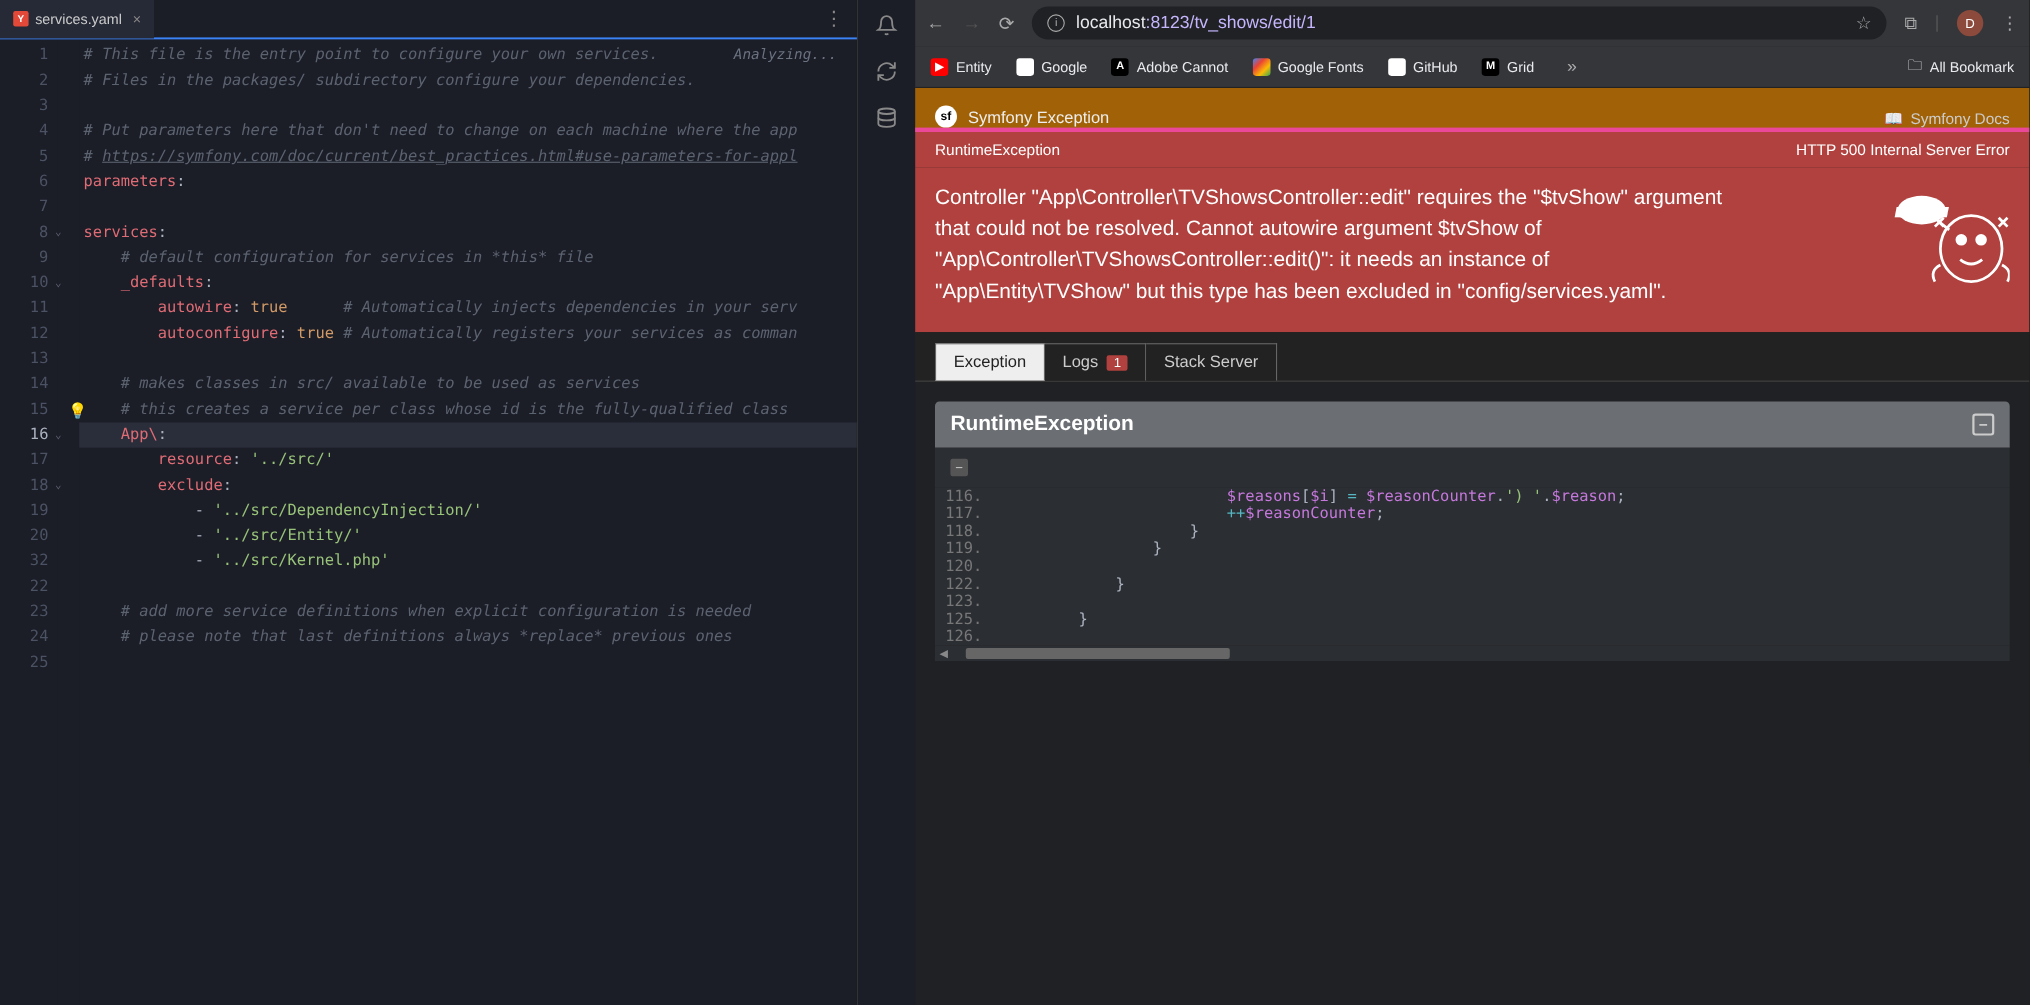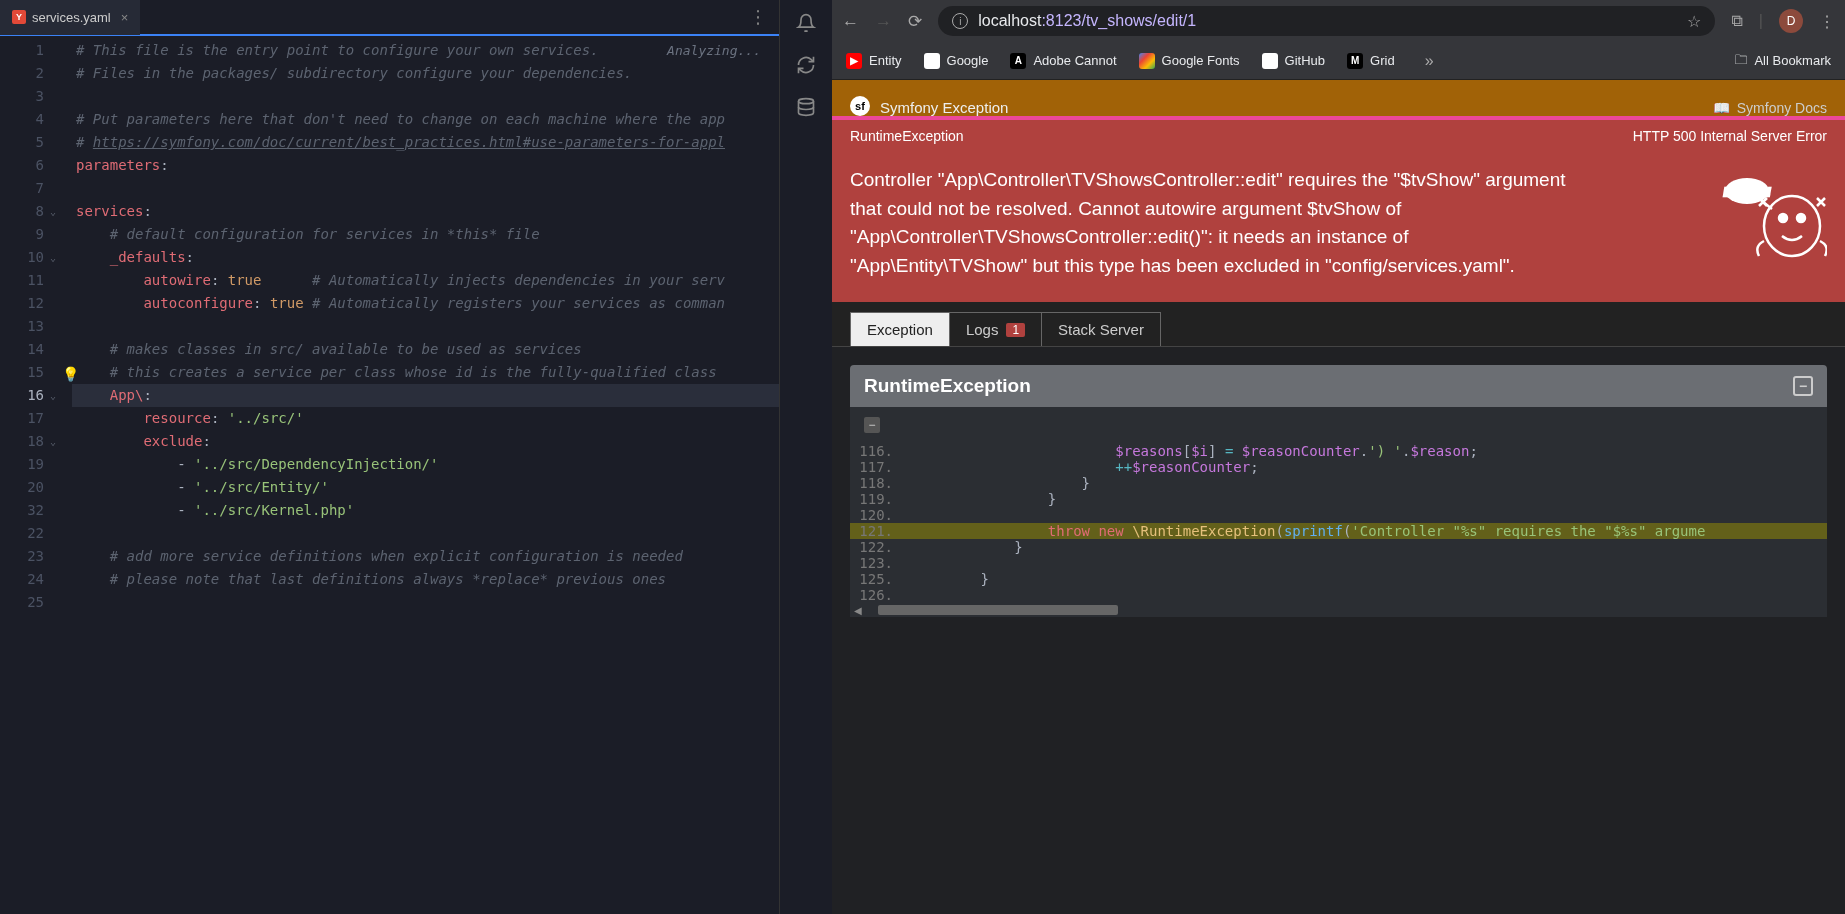--- a/index.html
+++ b/index.html
@@ -478,24 +478,20 @@
           <div class="src"><span>                    </span><span class="p-punc">}</span></div>
         </div>
         <div class="cl">
           <div class="num">119.</div>
           <div class="src"><span>                </span><span class="p-punc">}</span></div>
         </div>
         <div class="cl">
           <div class="num">120.</div>
           <div class="src"></div>
         </div>
-        <div class="cl hl">
-          <div class="num">121.</div>
-          <div class="src"><span>                </span><span class="p-kw">throw new</span><span> </span><span class="p-cls">\RuntimeException</span><span class="p-punc">(</span><span class="p-fn">sprintf</span><span class="p-punc">(</span><span class="p-str">'Controller "%s" requires the "$%s" argume</span></div>
-        </div>
         <div class="cl">
           <div class="num">122.</div>
           <div class="src"><span>            </span><span class="p-punc">}</span></div>
         </div>
         <div class="cl">
           <div class="num">123.</div>
           <div class="src"></div>
         </div>
         <div class="cl">
           <div class="num">125.</div>

